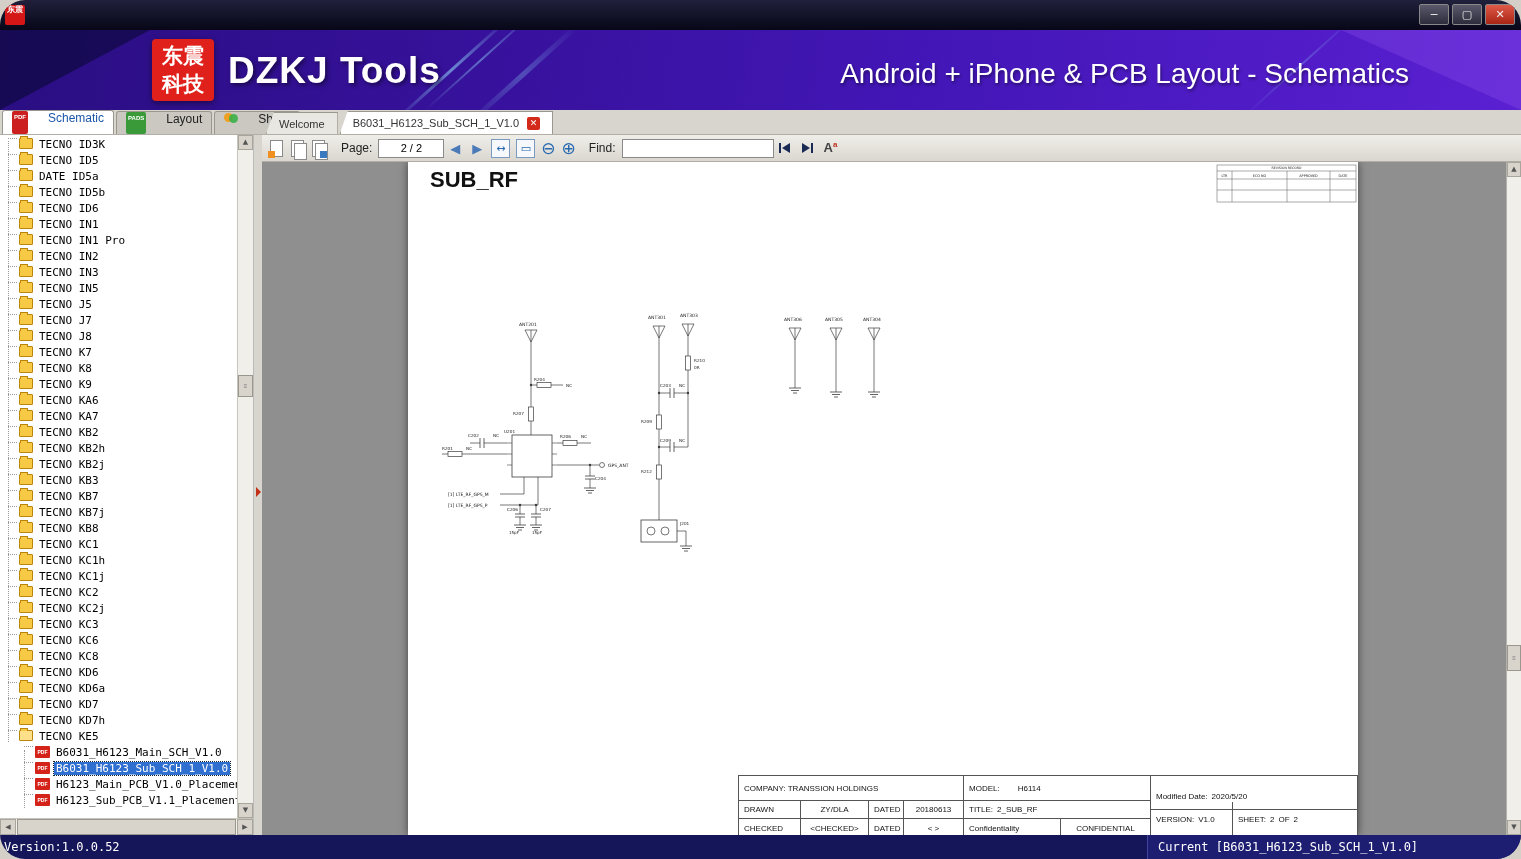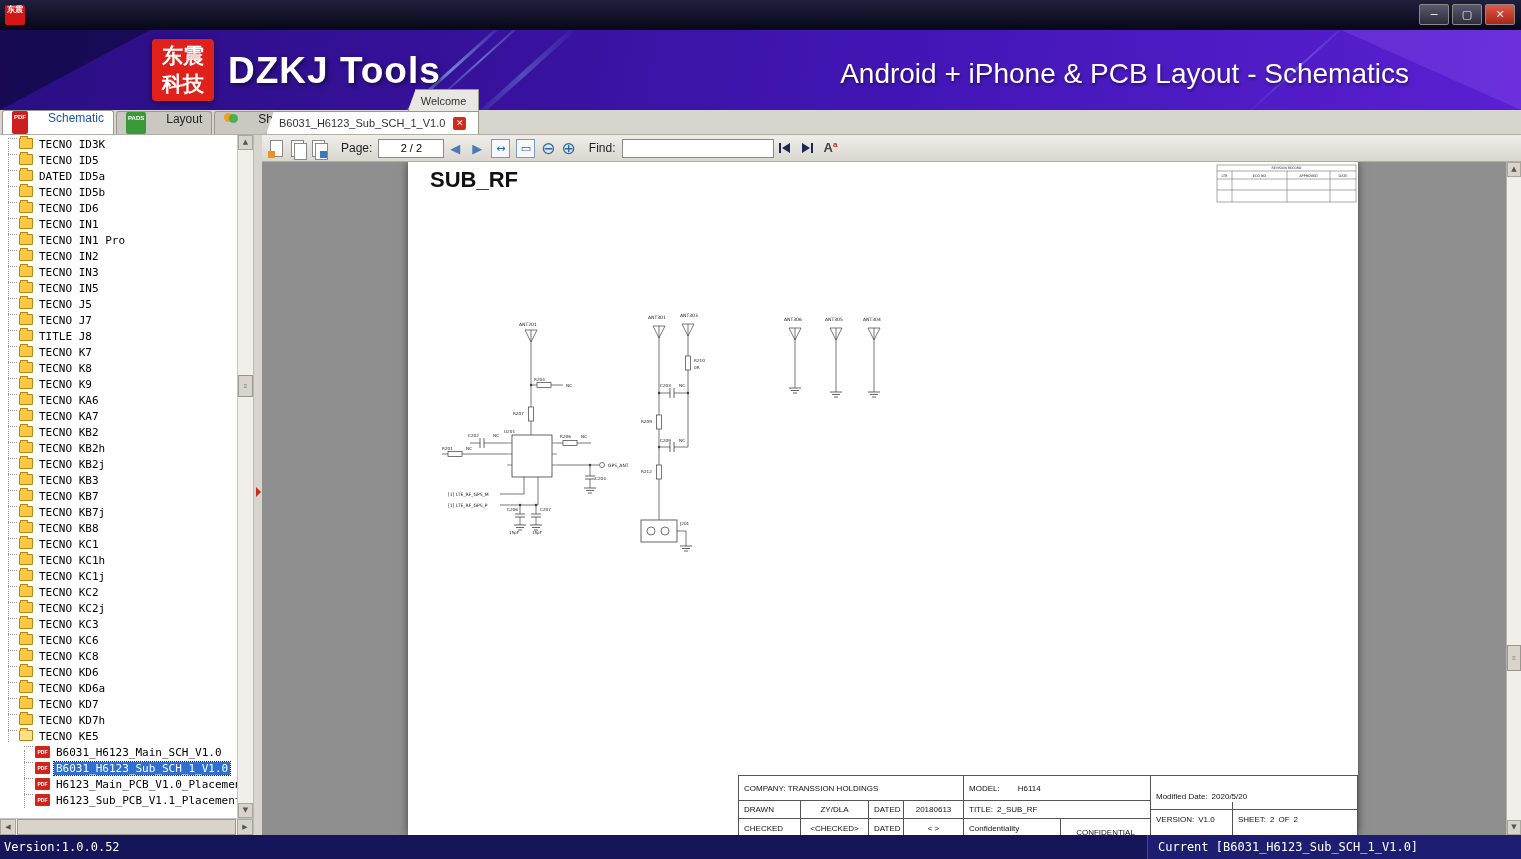--- a/index.html
+++ b/index.html
@@ -1,18 +1,18 @@
 <!DOCTYPE html>
 <html><head>
 <meta charset="utf-8">
 <style>
   *{box-sizing:border-box;margin:0;padding:0;}
   html,body{width:1521px;height:859px;}
   body{font-family:"Liberation Sans",sans-serif;background:#d4d0c8;}
-  .app{position:relative;width:1521px;height:859px;overflow:hidden;background:#d4d0c8;}
+  .app{position:relative;width:1521px;height:859px;overflow:hidden;background:#d4d0c8;border-radius:25px;}
 
   
   .titlebar{position:absolute;left:0;top:0;width:100%;height:30px;
     background:linear-gradient(#20203c,#070718);display:flex;align-items:center;}
   .app-icon{position:absolute;left:5px;top:5px;width:20px;height:20px;background:#d41616;
     border-radius:2px;color:#fff;font-size:8px;line-height:10px;text-align:center;font-weight:bold;overflow:hidden;}
   .tb-title{position:absolute;left:0;right:0;text-align:center;font-size:14px;color:#f2f2f2;}
   .win-controls{position:absolute;right:6px;top:4px;display:flex;gap:3px;}
   .win-btn{width:30px;height:21px;display:flex;align-items:center;justify-content:center;
     font-size:11px;color:#eee;background:linear-gradient(#5a5a6c,#2c2c3c);
@@ -48,21 +48,21 @@
     border:1px solid #9a978f;border-bottom:none;border-radius:3px 3px 0 0;background:#cbc8c1;margin-right:2px;color:#222;}
   .rtab.active{background:#fff;height:24px;}
   .rtab.active .rlabel{color:#1b55aa;}
   .badge{font:bold 6px "Liberation Sans",sans-serif;color:#fff;padding:3px 2px;border-radius:2px;}
   .badge.pdf{background:#cc1f1f;}
   .badge.pads{background:#3a9a3a;}
   .share-ico{position:relative;width:14px;height:12px;}
   .share-ico i{position:absolute;width:9px;height:9px;border-radius:50%;}
   .share-ico .c1{left:0;top:1px;background:#f0a020;}
   .share-ico .c2{left:5px;top:2px;background:#3ab04a;opacity:.9;}
-  .dtabs{position:absolute;left:266px;bottom:0;display:flex;align-items:flex-end;flex-direction:column;}
+  .dtabs{position:absolute;left:266px;bottom:0;display:flex;align-items:flex-end;}
   .dtab{height:22px;display:flex;align-items:center;padding:0 12px;font-size:11px;color:#333;
     background:#e9e7e2;border:1px solid #9a978f;border-bottom:none;
     clip-path:polygon(8px 0,100% 0,100% 100%,0 100%);margin-right:2px;}
   .dtab.active{background:#fff;height:23px;}
   .close-box{width:13px;height:13px;background:#d42a1a;color:#fff;font-size:9px;line-height:13px;
     text-align:center;border-radius:2px;margin-left:8px;font-family:"DejaVu Sans",sans-serif;}
 
   
   .toolbar{position:absolute;top:135px;left:262px;right:0;height:27px;
     background:linear-gradient(#f0eee9,#dad7d0);border-bottom:1px solid #b0ada5;
@@ -246,21 +246,21 @@
           <span class="tree-label">TECNO ID3K</span>
         </div>
         <div class="tree-row">
           <span class="stub"></span>
           <span class="folder-ico"></span>
           <span class="tree-label">TECNO ID5</span>
         </div>
         <div class="tree-row">
           <span class="stub"></span>
           <span class="folder-ico"></span>
-          <span class="tree-label">DATED ID5a</span>
+          <span class="tree-label">DATE ID5a</span>
         </div>
         <div class="tree-row">
           <span class="stub"></span>
           <span class="folder-ico"></span>
           <span class="tree-label">TECNO ID5b</span>
         </div>
         <div class="tree-row">
           <span class="stub"></span>
           <span class="folder-ico"></span>
           <span class="tree-label">TECNO ID6</span>
@@ -296,21 +296,21 @@
           <span class="tree-label">TECNO J5</span>
         </div>
         <div class="tree-row">
           <span class="stub"></span>
           <span class="folder-ico"></span>
           <span class="tree-label">TECNO J7</span>
         </div>
         <div class="tree-row">
           <span class="stub"></span>
           <span class="folder-ico"></span>
-          <span class="tree-label">TITLE J8</span>
+          <span class="tree-label">TECNO J8</span>
         </div>
         <div class="tree-row">
           <span class="stub"></span>
           <span class="folder-ico"></span>
           <span class="tree-label">TECNO K7</span>
         </div>
         <div class="tree-row">
           <span class="stub"></span>
           <span class="folder-ico"></span>
           <span class="tree-label">TECNO K8</span>
@@ -661,21 +661,21 @@
           </div>
         <div class="cell" style="left:130px;top:43px;width:35px;height:18px;border-bottom:none;">
             <span>DATED</span>
           </div>
         <div class="cell center" style="left:165px;top:43px;width:60px;height:18px;border-bottom:none;">
             <span>&lt; &gt;</span>
           </div>
         <div class="cell" style="left:225px;top:43px;width:97px;height:18px;border-bottom:none;">
             <span>Confidentiality</span>
           </div>
-        <div class="cell center" style="left:322px;top:43px;width:90px;height:18px;border-bottom:none;align-items:flex-end;">
+        <div class="cell center" style="left:322px;top:43px;width:90px;height:18px;border-bottom:none;">
             <span>CONFIDENTIAL</span>
           </div>
         <div class="cell" style="left:412px;top:26px;width:82px;height:35px;border-bottom:none;">
             <span>VERSION:</span>
             <span>V1.0</span>
           </div>
         <div class="cell" style="left:494px;top:26px;width:126px;height:35px;border-bottom:none;border-right:none;">
             <span>SHEET:</span>
             <span>2</span>
             <span>OF</span>

